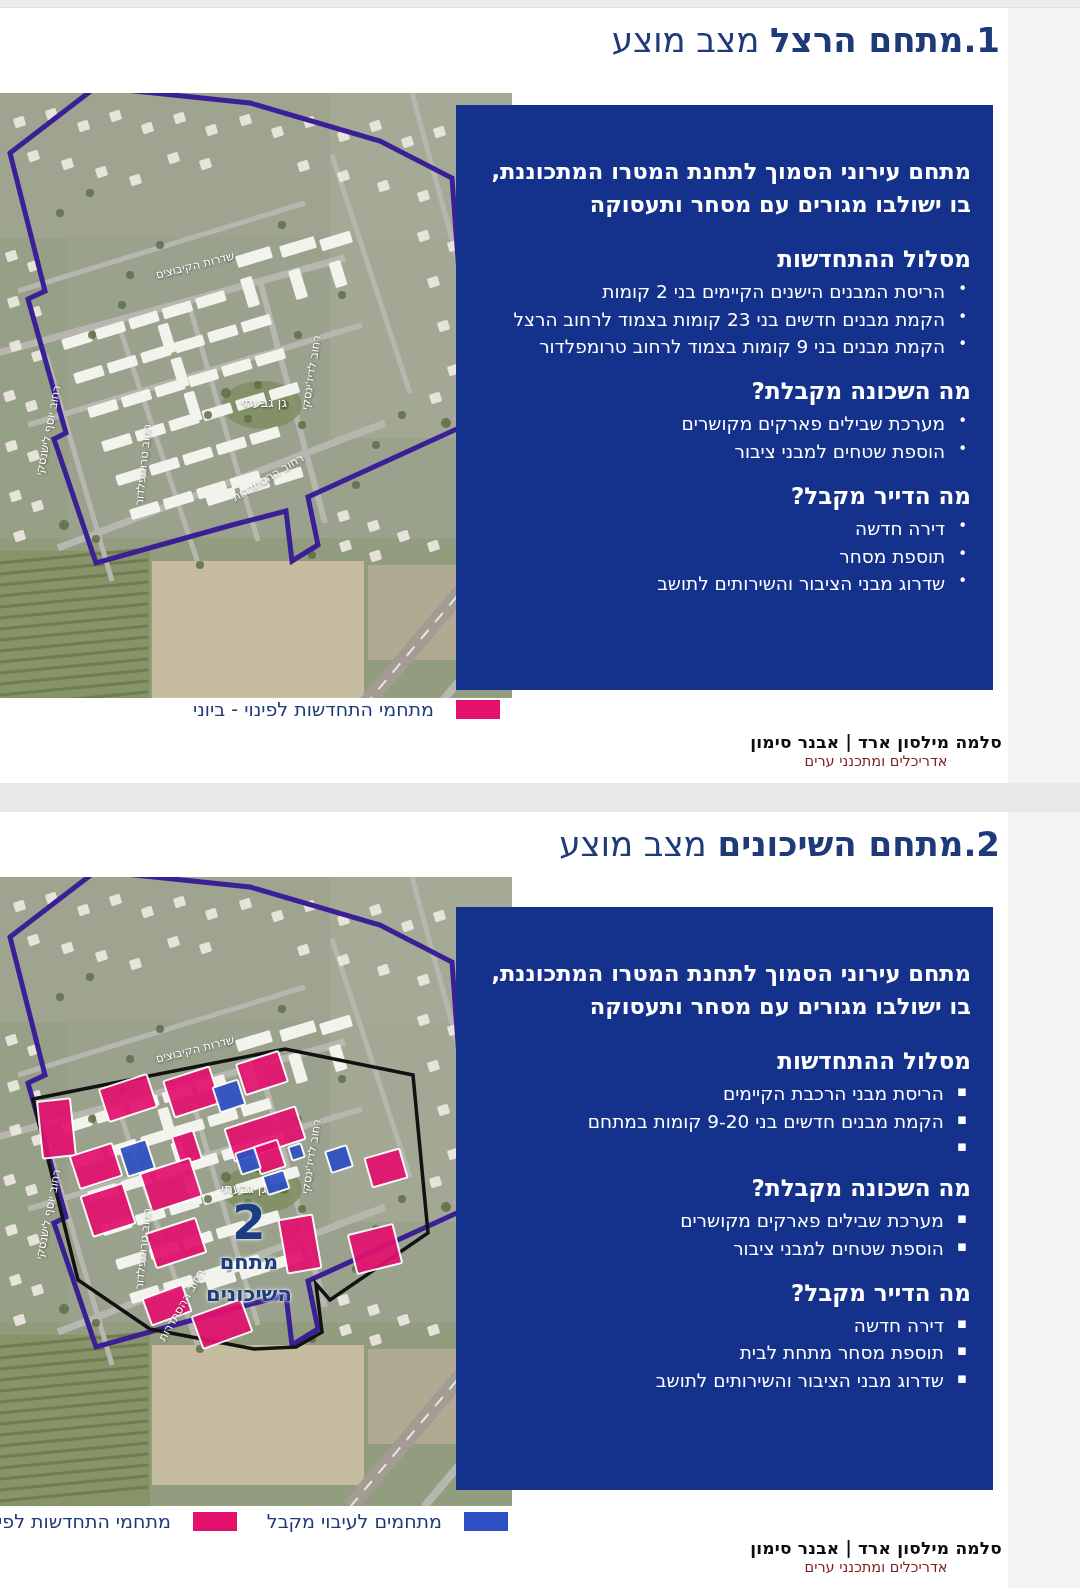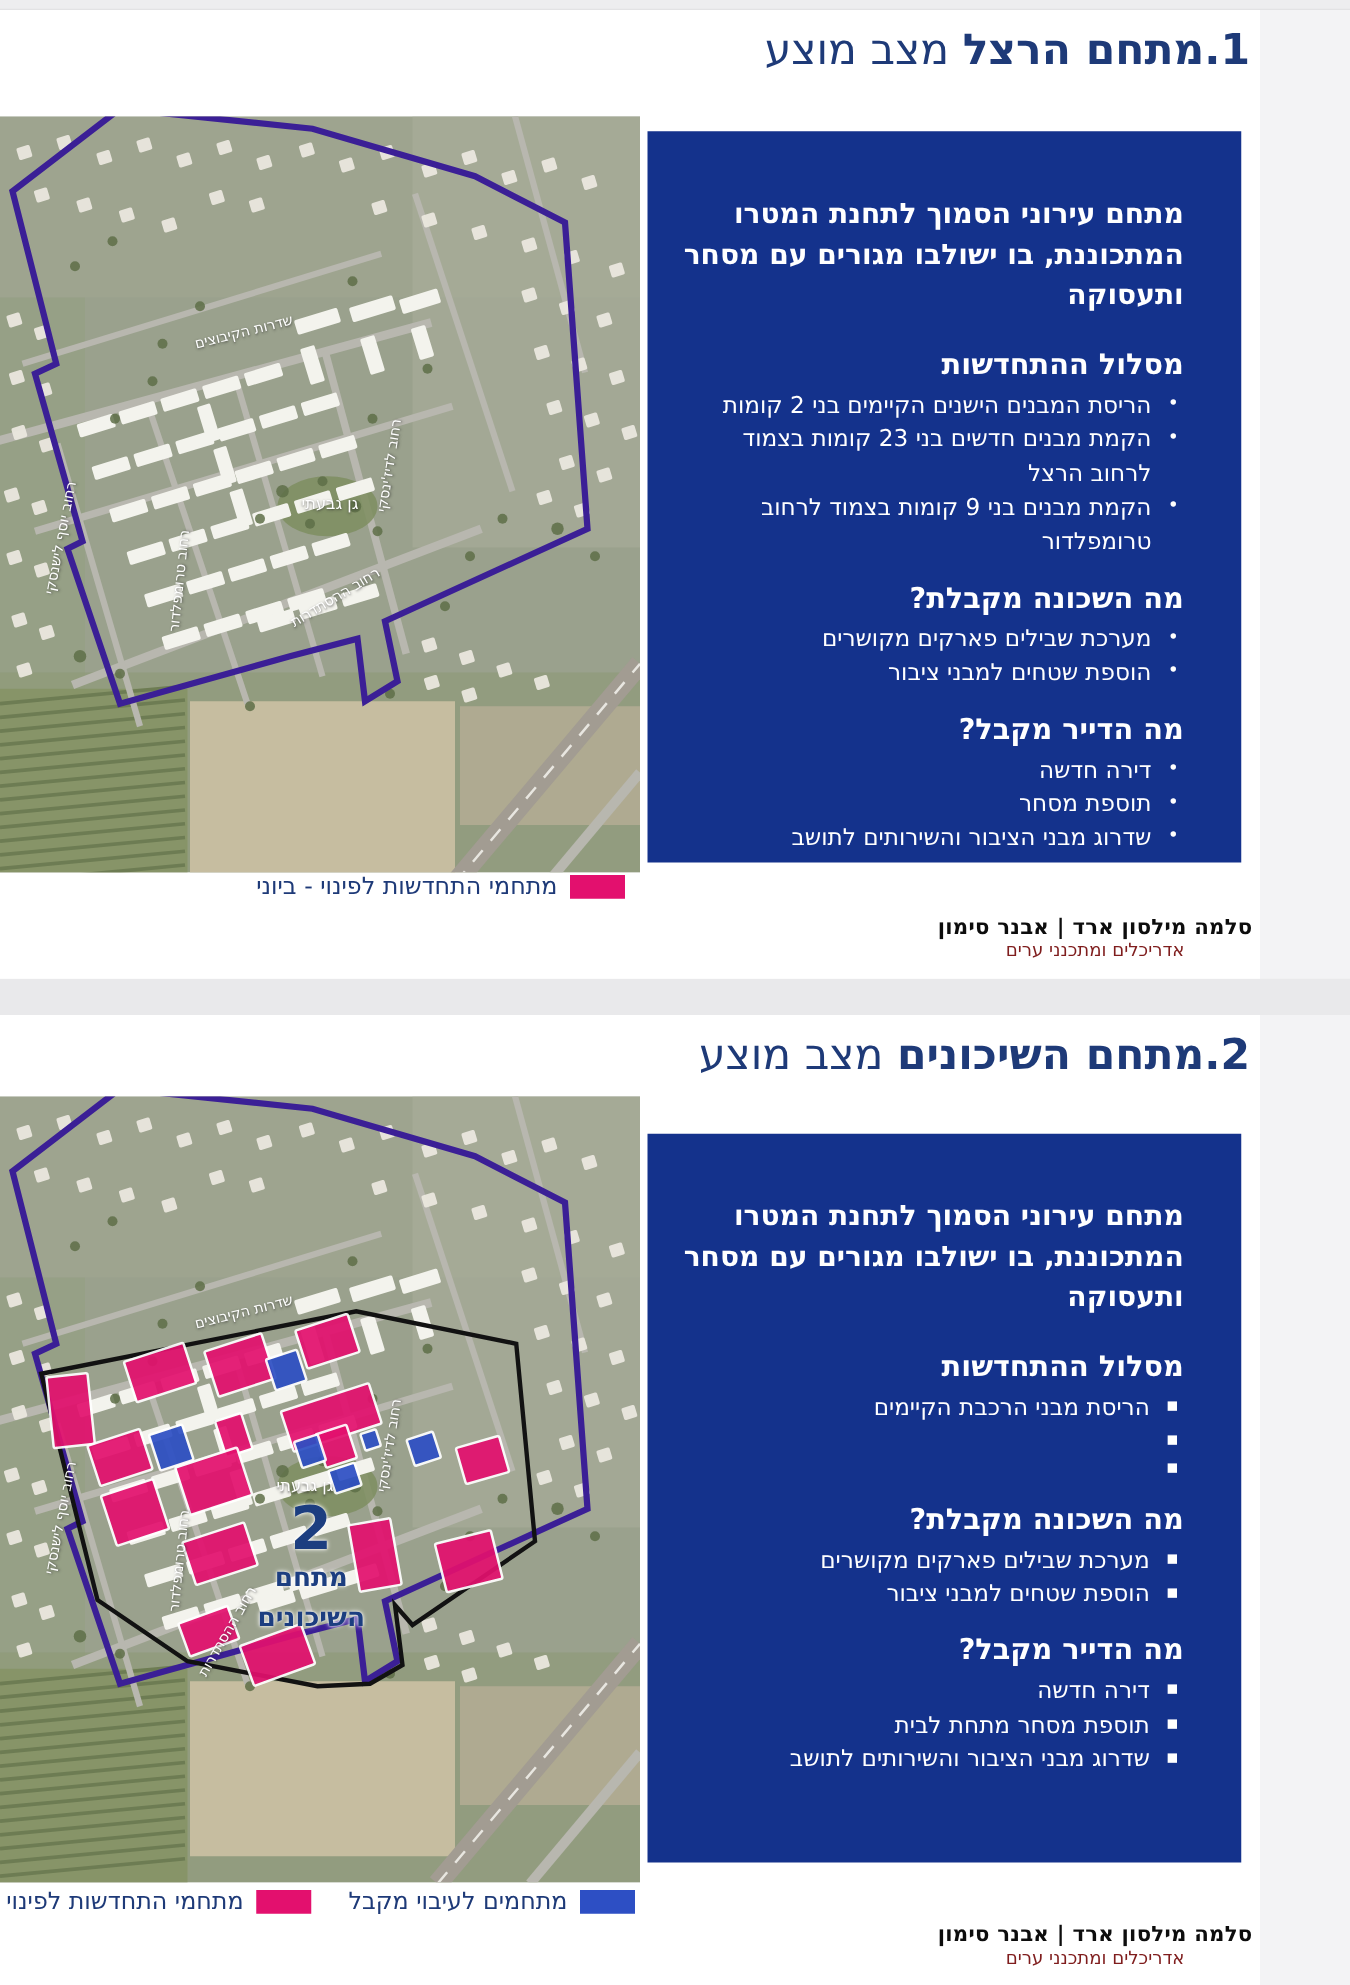--- a/index.html
+++ b/index.html
@@ -28,36 +28,36 @@
   svg text.badge{
     font-family:"DejaVu Sans",sans-serif;font-weight:bold;text-anchor:middle;
     text-shadow:0 0 4px rgba(255,255,255,.95),0 0 2px rgba(255,255,255,.9);
   }
   svg text.badge-num{font-size:48px;}
   svg text.badge-word{font-size:21px;}
   .bpath{fill:none;stroke-linejoin:miter;}
   .bpath.purple{stroke-width:5;}
   .bpath.black{stroke-width:3.5;}
   .panel{
-    position:absolute;right:15px;width:475px;box-sizing:border-box;
+    position:absolute;right:15px;width:537px;box-sizing:border-box;
     background:#14328c;color:#fff;direction:rtl;text-align:right;
-    padding:50px 46px 0 26px;
+    padding:50px 22px 0 26px;
   }
   .panel-heading{
     margin:0 0 26px 0;font-size:22.5px;font-weight:bold;line-height:1.45;
   }
   .panel-section{margin-bottom:18px;}
   .section-title{
     font-size:23px;font-weight:bold;margin-bottom:6px;
     text-underline-offset:3px;
   }
   .b-line{display:flex;font-size:18.5px;line-height:1.48;}
   .b-dot{flex:none;margin-left:13px;margin-right:4px;font-size:15px;}
   .legend{position:absolute;direction:rtl;display:flex;gap:30px;align-items:center;}
-  .legend-item{display:flex;align-items:center;gap:10px;white-space:nowrap;}
+  .legend-item{display:flex;align-items:center;gap:22px;white-space:nowrap;}
   .swatch{width:44px;height:19px;display:inline-block;flex:none;}
   .legend-label{font-size:19px;color:#1e3a78;}
   .footer{position:absolute;right:6px;text-align:center;direction:rtl;}
   .footer .brand{font-size:17px;font-weight:bold;color:#0d0d0d;letter-spacing:.2px;}
   .footer .brand-sub{font-size:14.5px;color:#7f1d1d;margin-top:1px;}
 </style>
 </head>
 <body>
 
 <div class="top-strip"></div>
@@ -534,20 +534,21 @@
     <p class="panel-heading">מתחם עירוני הסמוך לתחנת המטרו המתכוננת, בו ישולבו מגורים עם מסחר ותעסוקה</p>
     <div>
         <div class="panel-section">
           <div class="section-title">מסלול ההתחדשות</div>
           <div class="b-line">
             <span class="b-dot">▪</span>
             <span>הריסת מבני הרכבת הקיימים</span>
           </div>
           <div class="b-line">
             <span class="b-dot">▪</span>
+            <span>הקמת מבנים חדשים בני 9-20 קומות במתחם</span>
           </div>
           <div class="b-line">
             <span class="b-dot">▪</span>
           </div>
         </div>
         <div class="panel-section">
           <div class="section-title">מה השכונה מקבלת?</div>
           <div class="b-line">
             <span class="b-dot">▪</span>
             <span>מערכת שבילים פארקים מקושרים</span>

